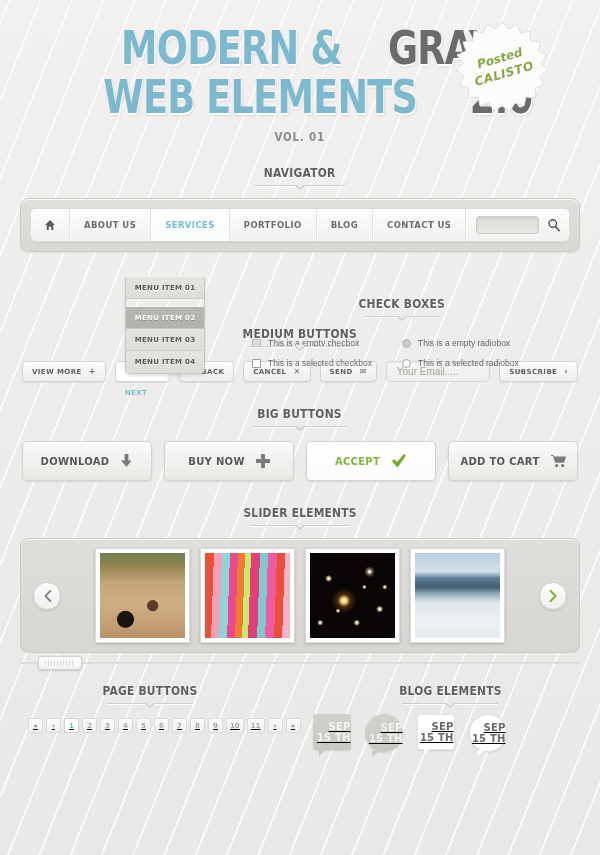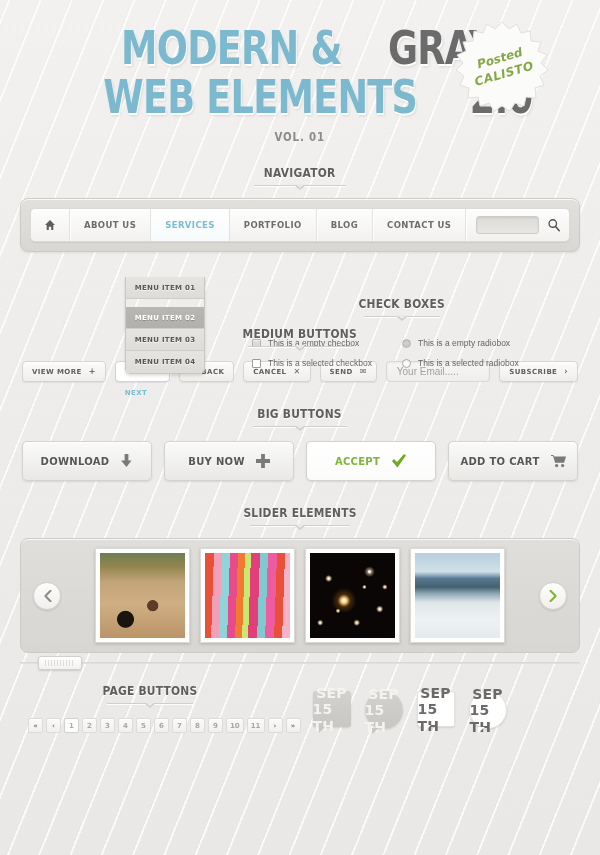--- a/index.html
+++ b/index.html
@@ -274,39 +274,39 @@
     box-shadow:0 1px 2px rgba(0,0,0,.14);
     cursor:grab;
   }
   .track .knob:after{
     content:""; position:absolute; inset:3px 6px;
     background:repeating-linear-gradient(90deg,#dedcd8 0 1px,rgba(0,0,0,0) 1px 3px);
   }
 
   
   .bottom{ display:flex; margin-top:14px; }
-  .bcol{ flex:1; }
+  .bcol{ flex:1;text-decoration:underline; }
   .pager{ display:flex; gap:3px; margin:14px 0 0 28px; }
   .pg{
     min-width:15px;height:15px;padding:0 3px;
     display:flex;align-items:center;justify-content:center;
     border:1px solid #dddbd7;border-radius:2px;
     background:linear-gradient(180deg,#fafaf9,#f1f0ee);
     font-family:"DejaVu Sans",sans-serif;font-size:7px;font-weight:bold;color:#a9a7a3;
     cursor:pointer;
     box-shadow:inset 0 1px 0 #fff;
   }
   .pg.dark{ color:#77756f; }
   .pg.active{ color:#79bdd2; background:#fff; border-color:#d3d1cd; }
 
   .blogs{ display:flex; align-items:flex-start; gap:14px; margin:10px 0 0 12px; }
   .blog{
     width:38px;height:36px; position:relative;
-    display:flex;flex-direction:column;align-items:center;justify-content:center;
-    font-family:"DejaVu Sans",sans-serif;font-weight:bold;font-size:14px;
+    display:flex;flex-direction:column;align-items:flex-end;justify-content:center;
+    font-family:"DejaVu Sans",sans-serif;font-weight:bold;font-size:10px;
     line-height:1.18; color:#6b6a68; letter-spacing:.2px;
   }
   .blog.g{ background:linear-gradient(180deg,#d3d1cd 0%,#c9c7c3 100%); color:#f4f3f1;
            border-radius:3px; box-shadow:0 1px 2px rgba(0,0,0,.12); }
   .blog.g:after{content:"";position:absolute;left:6px;bottom:-6px;width:0;height:0;
            border-left:6px solid #c9c7c3;border-bottom:6px solid transparent;}
   .blog.gc{ background:linear-gradient(180deg,#d3d1cd 0%,#c9c7c3 100%); color:#f4f3f1;
            border-radius:50%; box-shadow:0 1px 2px rgba(0,0,0,.12); width:38px;height:38px;}
   .blog.gc:after{content:"";position:absolute;left:7px;bottom:-5px;width:0;height:0;
            border-left:7px solid #c9c7c3;border-bottom:6px solid transparent;}
@@ -553,20 +553,26 @@
         <div class="pg">8</div>
         <div class="pg">9</div>
         <div class="pg">10</div>
         <div class="pg">11</div>
         <div class="pg dark">›</div>
         <div class="pg dark">»</div>
       </div>
     </div>
 
     <div class="bcol">
+      <div class="sec-head">
+        <div class="lbl">BLOG ELEMENTS</div>
+        <div class="rule" style="width:96px;">
+            <div class="notch"></div>
+          </div>
+      </div>
       <div class="blogs">
         <div class="blog g">
           <span>SEP</span>
           <span>15 TH</span>
         </div>
         <div class="blog gc">
           <span>SEP</span>
           <span>15 TH</span>
         </div>
         <div class="blog w">

